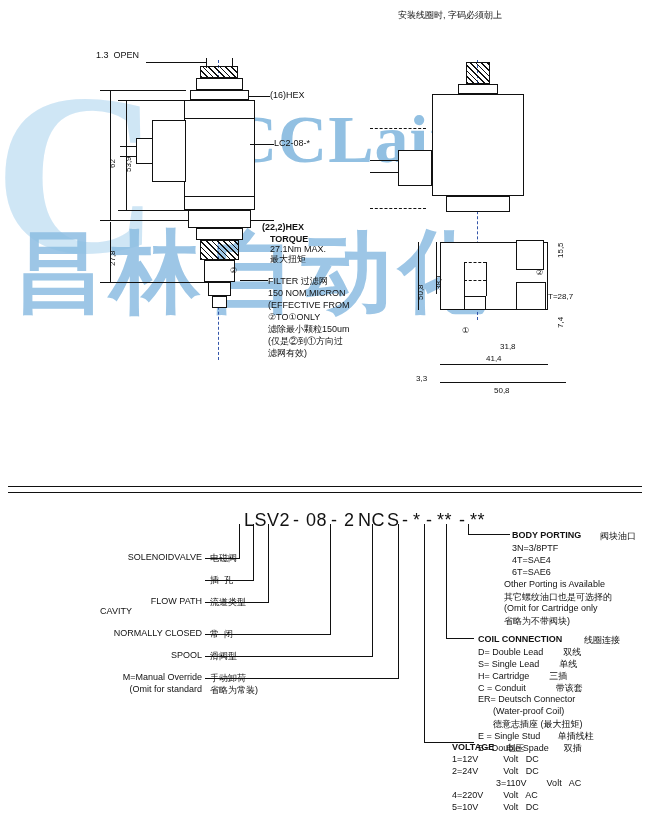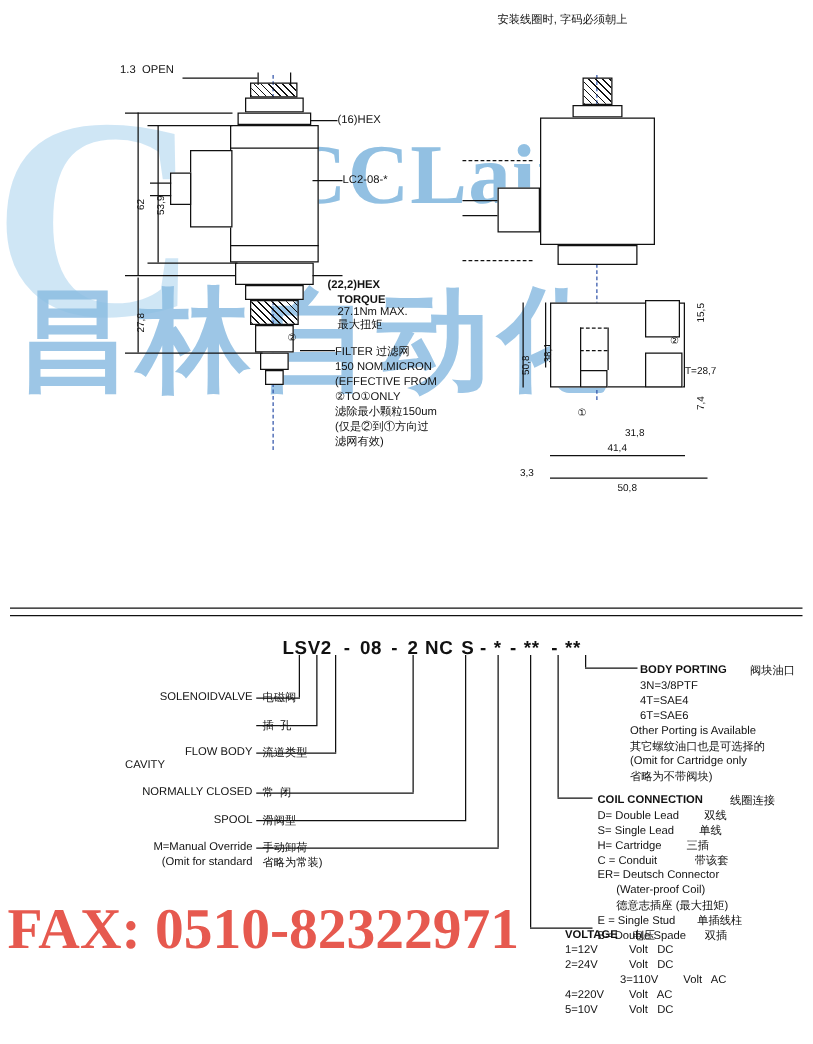--- a/index.html
+++ b/index.html
@@ -51,39 +51,38 @@
   .txt.b{font-weight:bold;}
   .txt9{font-size:9px;}
 
   .vtxt{position:absolute;font-size:8px;transform:rotate(-90deg);transform-origin:left top;white-space:pre;}
 
   
   .dim{position:absolute;height:1px;background:#111;}
   .dimv{position:absolute;width:1px;background:#111;}
 
   
-  .code{position:absolute;font-size:15px;font-weight:bold;letter-spacing:.5px;}
+  .code{position:absolute;font-size:18px;font-weight:normal;letter-spacing:.5px;margin-left:18px;}
   .lbl{position:absolute;font-size:9px;white-space:pre;}
   .leader{position:absolute;background:#111;}
 
   .footer{
     position:absolute;left:0;right:0;bottom:6px;text-align:center;
     font-size:13px;font-weight:bold;color:#d8261c;
   }
   .footer .en{color:#1f4e9c;}
 </style>
 </head>
 <body>
 
 <div class="sheet">
 
   <div class="wm wm-bigC">C</div>
   <div class="wm wm-cclair">CCLair</div>
   <div class="wm wm-cn">昌林自动化</div>
-  <div class="wm wm-fax">FAX: 0510-82322971</div>
 
   <div class="txt txt9" style="left:398px;top:10px;">安装线圈时, 字码必须朝上</div>
 
   <div class="hr" style="top:486px;"></div>
   <div class="hr" style="top:492px;"></div>
 
   <div class="cl" style="left:219px;top:60px;width:300px;transform:rotate(90deg);transform-origin:left top;"></div>
 
   <div class="blk" style="left:196px;top:78px;width:47px;height:12px;"></div>
   <div class="hatch" style="left:200px;top:66px;width:38px;height:12px;"></div>
@@ -227,21 +226,21 @@
 
   <div class="leader" style="left:468px;top:524px;width:1px;height:10px;"></div>
   <div class="leader" style="left:468px;top:534px;width:42px;height:1px;"></div>
 
   <div class="lbl" style="left:62px;top:552px;width:140px;text-align:right;">SOLENOIDVALVE</div>
   <div class="lbl" style="left:210px;top:552px;">电磁阀</div>
 
   <div class="lbl" style="left:46px;top:574px;width:140px;text-align:center;margin-top:32px;">CAVITY</div>
   <div class="lbl" style="left:210px;top:574px;">插  孔</div>
 
-  <div class="lbl" style="left:62px;top:596px;width:140px;text-align:right;">FLOW BODY</div>
+  <div class="lbl" style="left:62px;top:596px;width:140px;text-align:right;">FLOW PATH</div>
   <div class="lbl" style="left:210px;top:596px;">流道类型</div>
 
   <div class="lbl" style="left:40px;top:628px;width:162px;text-align:right;">NORMALLY CLOSED</div>
   <div class="lbl" style="left:210px;top:628px;">常  闭</div>
 
   <div class="lbl" style="left:62px;top:650px;width:140px;text-align:right;">SPOOL</div>
   <div class="lbl" style="left:210px;top:650px;">滑阀型</div>
 
   <div class="lbl" style="left:26px;top:672px;width:176px;text-align:right;">M=Manual Override</div>
   <div class="lbl" style="left:210px;top:672px;">手动卸荷</div>

